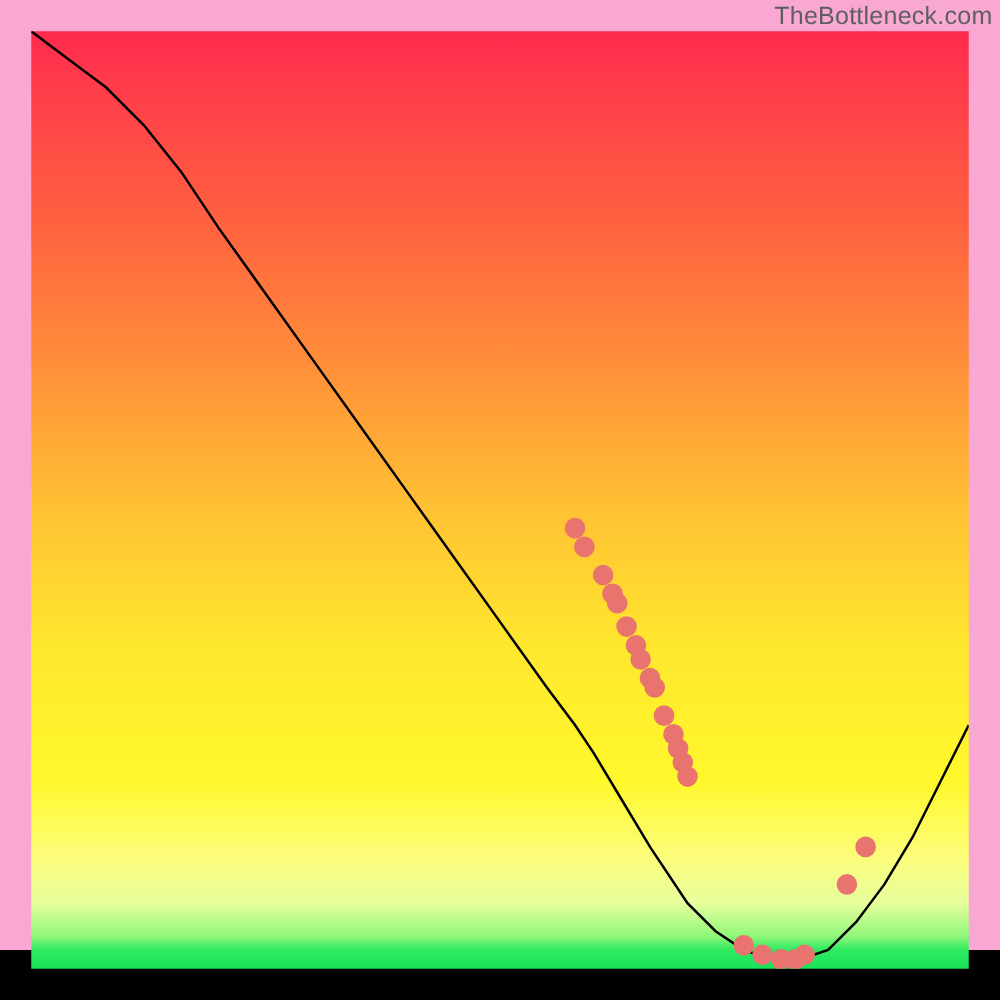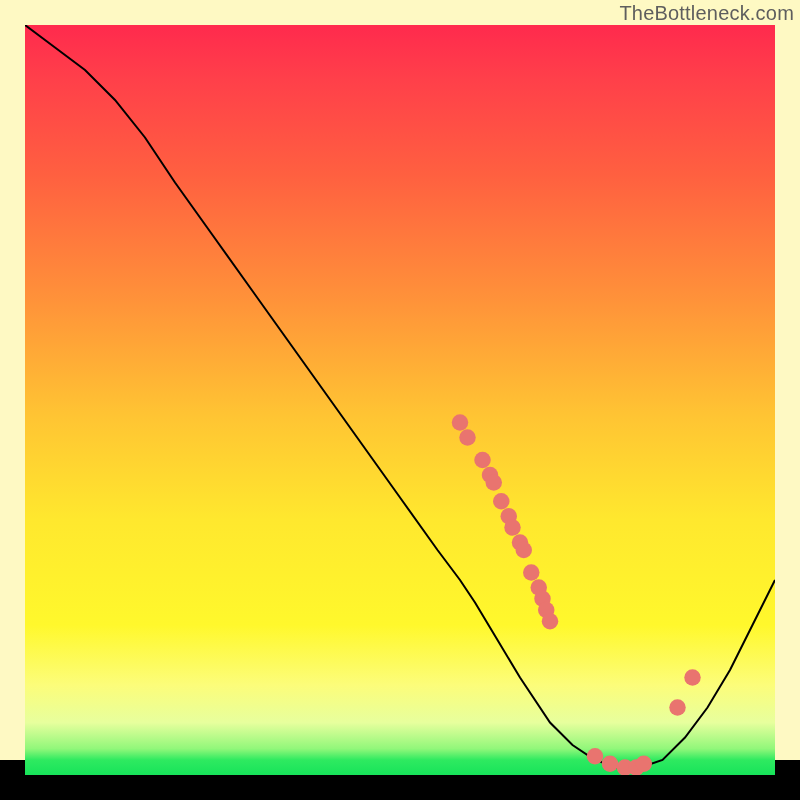--- a/index.html
+++ b/index.html
@@ -8,21 +8,21 @@
     width: 800px;
     height: 800px;
     background: #000;
     font-family: Arial, Helvetica, sans-serif;
     overflow: hidden;
   }
   .stage {
     position: relative;
     width: 800px;
     height: 760px;
-    background: #fef9c3;
+    background: #f9a8d4;
   }
   .plot {
     position: absolute;
     left: 25px;
     top: 25px;
     width: 750px;
     height: 750px;
   }
   .gradient {
     position: absolute;

